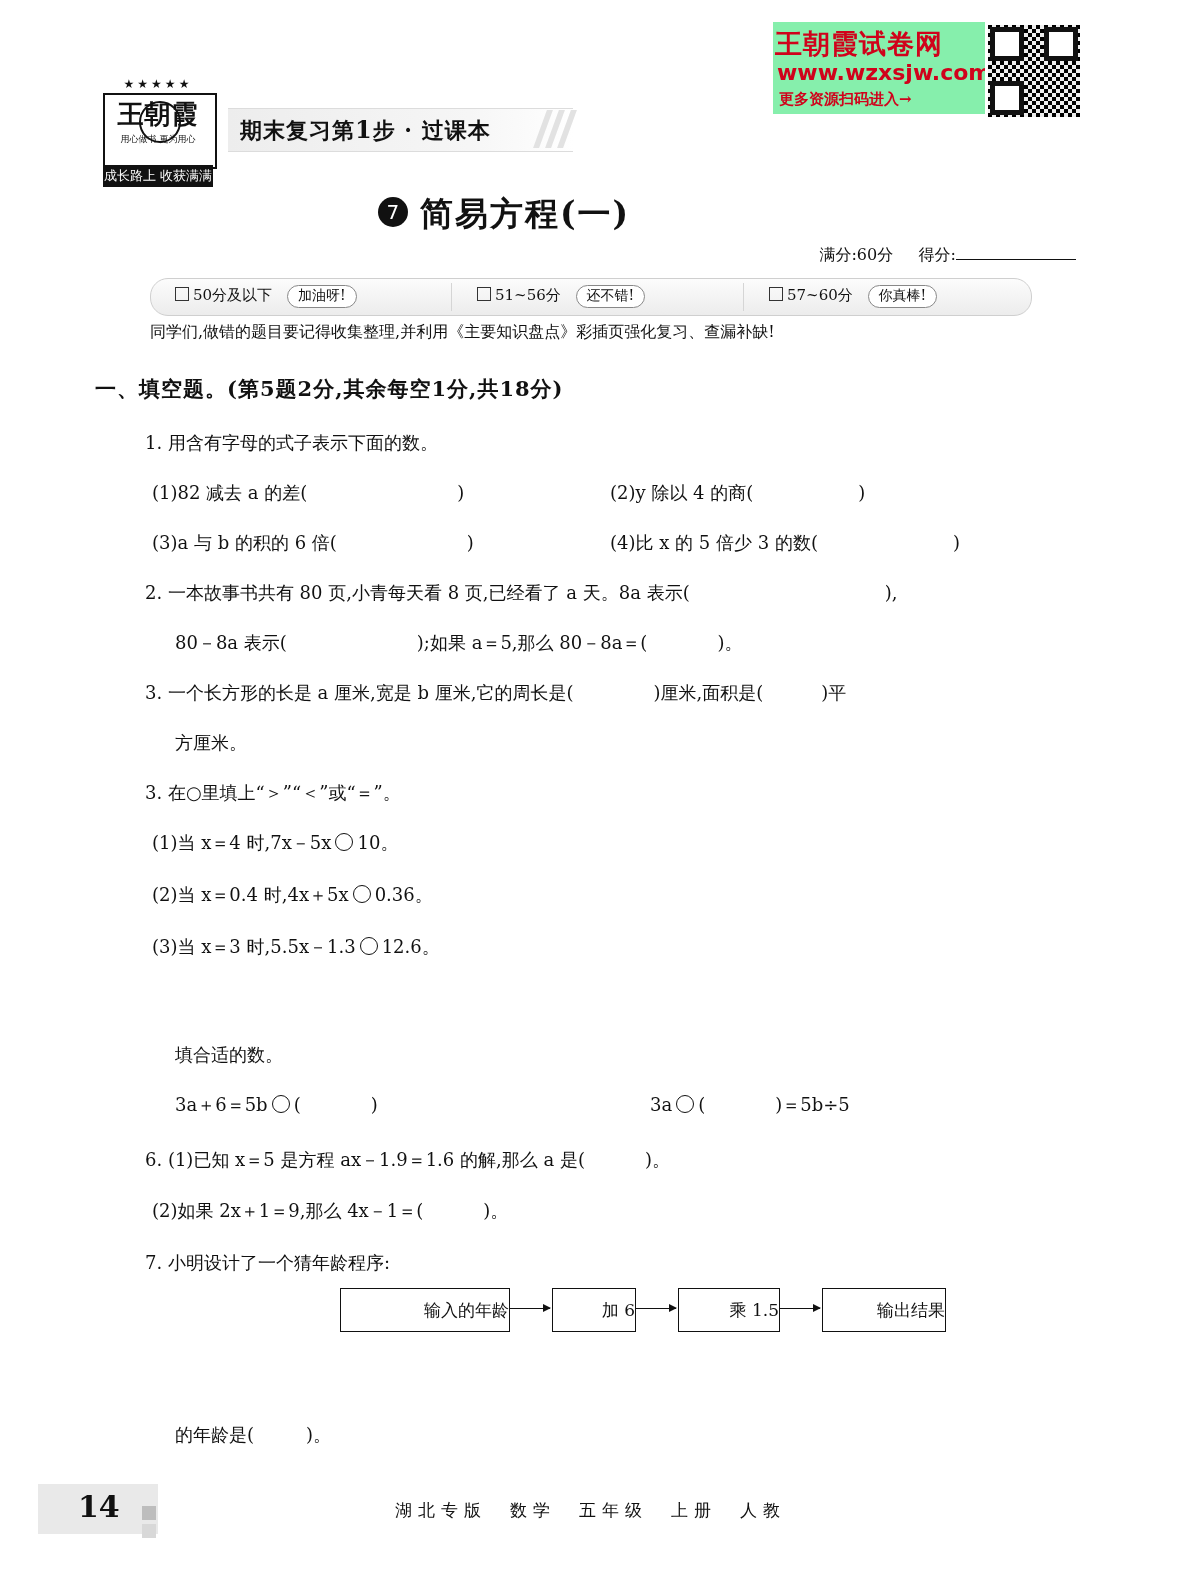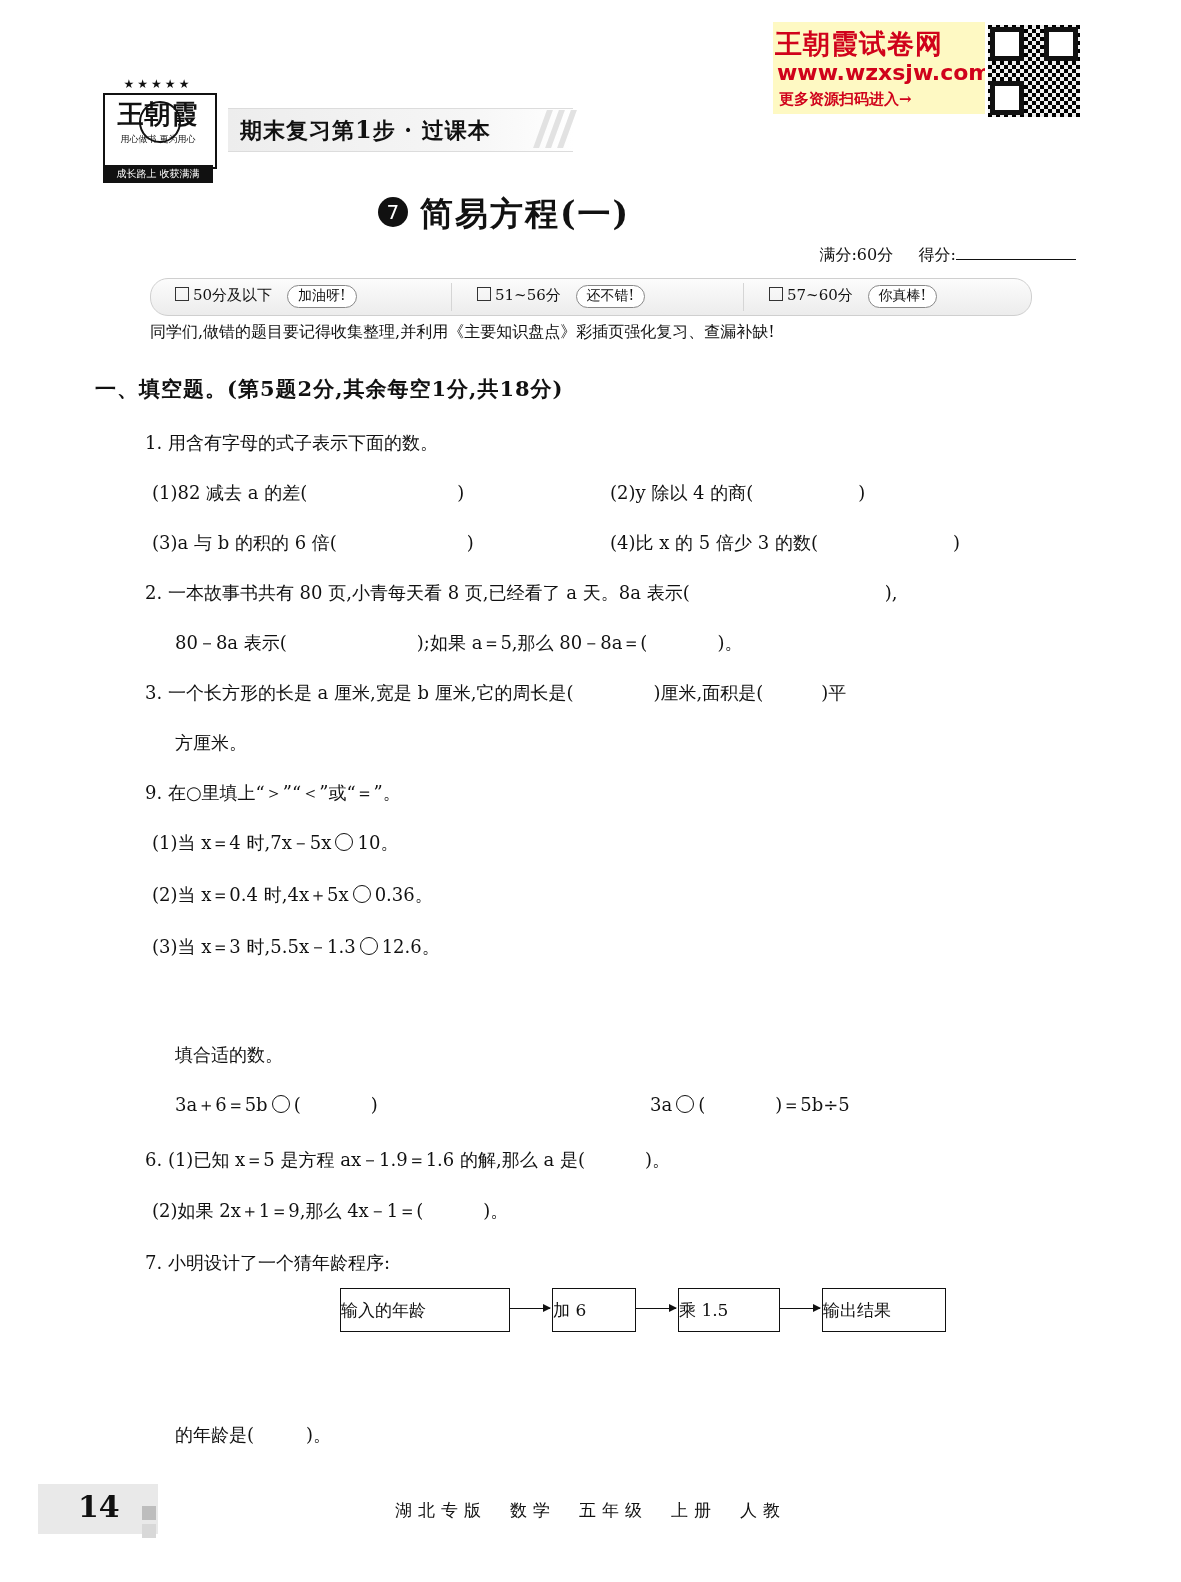--- a/index.html
+++ b/index.html
@@ -12,32 +12,32 @@
     overflow:hidden;
   }
   .page{position:relative;width:1181px;height:1582px;}
 
   
   .logo-wrap{position:absolute;left:95px;top:75px;width:130px;height:110px;}
   .logo-box{position:absolute;left:8px;top:18px;width:110px;height:72px;border:2px solid #111;background:#fff;}
   .logo-text{position:absolute;left:8px;top:22px;width:110px;text-align:center;font-size:26px;font-weight:bold;letter-spacing:1px;color:#111;font-family:"DejaVu Serif",serif;}
   .logo-sub{position:absolute;left:8px;top:58px;width:110px;text-align:center;font-size:9px;color:#111;}
   .logo-stars{position:absolute;left:8px;top:2px;width:110px;text-align:center;font-size:12px;color:#111;letter-spacing:3px;}
-  .logo-bottom{position:absolute;left:8px;top:90px;width:110px;text-align:center;font-size:10px;color:#111;background:#111;color:#fff;padding:2px 0;}
+  .logo-bottom{position:absolute;left:8px;top:90px;width:110px;text-align:center;font-size:13px;color:#111;background:#111;color:#fff;padding:2px 0;}
   .logo-seal{position:absolute;left:44px;top:26px;width:38px;height:38px;border:2px solid #111;border-radius:50%;}
 
   .banner{position:absolute;left:228px;top:108px;width:345px;height:42px;
      background:linear-gradient(90deg,#ededed 0%,#f6f6f6 70%,#ffffff 100%);
      border-top:1px solid #dcdcdc;border-bottom:1px solid #dcdcdc;}
   .banner-text{position:absolute;left:240px;top:115px;font-size:22px;font-weight:bold;letter-spacing:1px;}
   .banner-text .num{font-size:24px;}
   .banner-slash{position:absolute;top:110px;width:6px;height:38px;background:#e2e2e2;transform:skewX(-20deg);}
 
   
-  .brand{position:absolute;right:98px;top:22px;width:310px;height:92px;background:#fef9c3;}
+  .brand{position:absolute;right:98px;top:22px;width:310px;height:92px;background:#86efac;}
   .brand-red{position:absolute;left:0;top:0;width:195px;height:92px;}
   .brand-title{position:absolute;left:2px;top:4px;font-size:27px;font-weight:bold;color:#d0021b;letter-spacing:1px;font-family:"DejaVu Serif",serif;}
   .brand-url{position:absolute;left:4px;top:38px;font-size:22px;font-weight:bold;color:#d0021b;font-family:"DejaVu Sans",sans-serif;letter-spacing:0px;}
   .brand-note{position:absolute;left:6px;top:68px;font-size:15px;font-weight:bold;color:#d0021b;}
   .qr{position:absolute;right:0;top:0;width:92px;height:92px;
      background:
        repeating-linear-gradient(0deg,#111 0 4px,#fff 4px 8px),
        repeating-linear-gradient(90deg,#111 0 4px,#fff 4px 8px);
      background-blend-mode:difference;border:3px solid #fff;}
   .qr-corner{position:absolute;width:24px;height:24px;border:5px solid #111;background:#fff;}
@@ -60,21 +60,21 @@
 
   .notice{position:absolute;left:150px;top:322px;width:900px;font-size:16px;text-align:left;}
 
   
   .sec-title{position:absolute;left:95px;top:375px;font-size:21px;font-weight:bold;letter-spacing:1px;}
 
   .q{position:absolute;font-size:18px;line-height:30px;}
 
   
   .flow{position:absolute;left:340px;top:1288px;height:44px;}
-  .fbox{position:absolute;top:0;border:1px solid #111;height:42px;line-height:42px;text-align:left;font-size:17px;background:#fff;}
+  .fbox{position:absolute;top:0;border:1px solid #111;height:42px;line-height:42px;text-align:right;font-size:17px;background:#fff;}
   .arrow{position:absolute;top:20px;height:1px;background:#111;}
   .arrow:after{content:"";position:absolute;right:-1px;top:-4px;border-left:8px solid #111;border-top:4px solid transparent;border-bottom:4px solid transparent;}
 
   
   .footer-tab{position:absolute;left:38px;bottom:48px;width:120px;height:50px;background:#e9e9e9;}
   .page-num{position:absolute;left:78px;bottom:58px;font-size:30px;font-weight:bold;}
   .footer-center{position:absolute;left:0;bottom:60px;width:1181px;text-align:center;font-size:17px;letter-spacing:6px;}
   .footer-sq{position:absolute;left:142px;bottom:62px;width:14px;height:14px;background:#bdbdbd;}
   .footer-sq2{position:absolute;left:142px;bottom:44px;width:14px;height:14px;background:#d8d8d8;}
   .circ{display:inline-block;width:16px;height:16px;border:1px solid #111;border-radius:50%;vertical-align:-2px;margin:0 4px;}
@@ -165,21 +165,21 @@
   </div>
   <div class="q" style="left:175px;top:628px;">
     <span>80－8a 表示(</span><span style="display:inline-block;width:130px"></span><span>);如果 a＝5,那么 80－8a＝(</span><span style="display:inline-block;width:70px"></span><span>)。</span>
   </div>
 
   <div class="q" style="left:145px;top:678px;">
     <span>3. 一个长方形的长是 a 厘米,宽是 b 厘米,它的周长是(</span><span style="display:inline-block;width:80px"></span><span>)厘米,面积是(</span><span style="display:inline-block;width:58px"></span><span>)平</span>
   </div>
   <div class="q" style="left:175px;top:728px;">方厘米。</div>
 
-  <div class="q" style="left:145px;top:778px;">9. 在○里填上“＞”“＜”或“＝”。</div>
+  <div class="q" style="left:145px;top:778px;">3. 在○里填上“＞”“＜”或“＝”。</div>
   <div class="q" style="left:152px;top:828px;">
     <span>(1)当 x＝4 时,7x－5x</span><span class="circ"></span><span>10。</span>
   </div>
   <div class="q" style="left:152px;top:880px;">
     <span>(2)当 x＝0.4 时,4x＋5x</span><span class="circ"></span><span>0.36。</span>
   </div>
   <div class="q" style="left:152px;top:932px;">
     <span>(3)当 x＝3 时,5.5x－1.3</span><span class="circ"></span><span>12.6。</span>
   </div>
 

